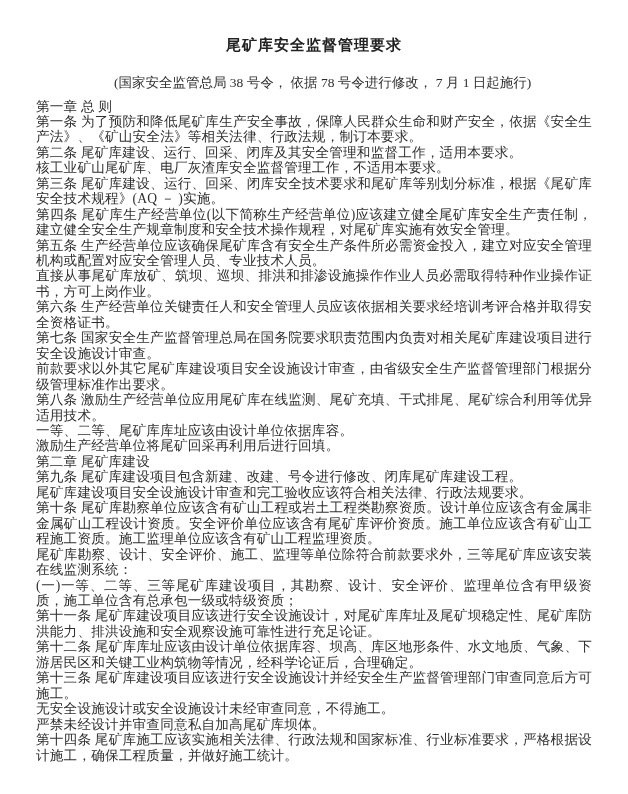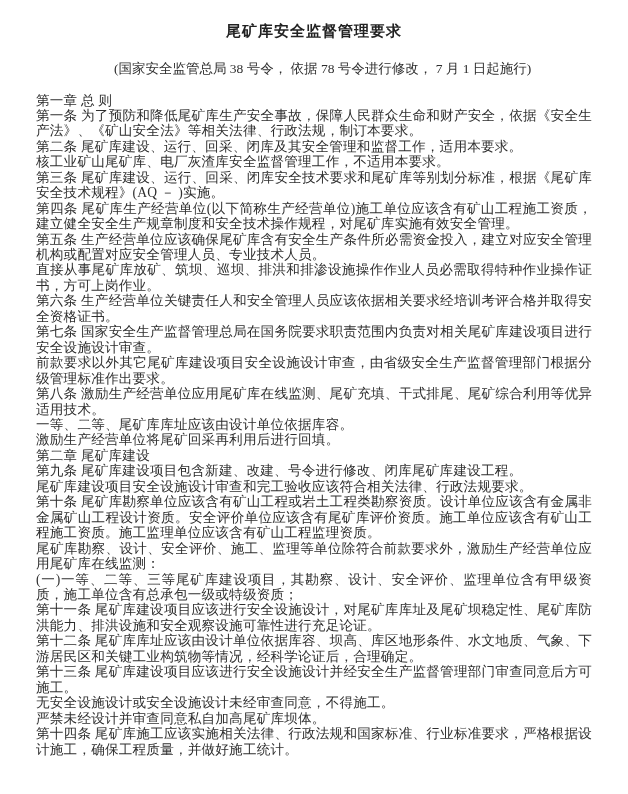--- a/index.html
+++ b/index.html
@@ -10,30 +10,30 @@
   .page {
     position: relative;
     width: 628px;
     height: 794px;
     background: #ffffff;
     overflow: hidden;
     font-family: "Liberation Serif", "DejaVu Serif", serif;
     color: #2e2e2e;
   }
   .doc-title {
-    margin: 22px 36px 0 36px;
+    margin: 36px 36px 0 36px;
     text-align: center;
     font-size: 15px;
     font-weight: bold;
     letter-spacing: 1px;
     color: #222222;
     font-family: Liberation Serif, serif;
   }
   .doc-subtitle {
-    margin: 20px 36px 16px 36px;
+    margin: 20px 36px 8px 36px;
     padding-left: 78px;
     font-size: 13.5px;
     line-height: 15.5px;
     color: #2e2e2e;
     white-space: nowrap;
   }
   .doc-body {
     margin: 2px 36px 8px 36px;
     font-size: 13.6px;
     line-height: 15.45px;
@@ -50,34 +50,34 @@
 
 <div class="page">
   <div class="doc-title">尾矿库安全监督管理要求</div>
   <div class="doc-subtitle">(国家安全监管总局 38 号令， 依据 78 号令进行修改， 7 月 1 日起施行)</div>
   <div class="doc-body">
       <p class="para">第一章 总 则</p>
       <p class="para">第一条 为了预防和降低尾矿库生产安全事故，保障人民群众生命和财产安全，依据《安全生产法》、《矿山安全法》等相关法律、行政法规，制订本要求。</p>
       <p class="para">第二条 尾矿库建设、运行、回采、闭库及其安全管理和监督工作，适用本要求。</p>
       <p class="para">核工业矿山尾矿库、电厂灰渣库安全监督管理工作，不适用本要求。</p>
       <p class="para">第三条 尾矿库建设、运行、回采、闭库安全技术要求和尾矿库等别划分标准，根据《尾矿库安全技术规程》(AQ － )实施。</p>
-      <p class="para">第四条 尾矿库生产经营单位(以下简称生产经营单位)施工单位应该含有矿山工程施工资质，建立健全安全生产规章制度和安全技术操作规程，对尾矿库实施有效安全管理。</p>
+      <p class="para">第四条 尾矿库生产经营单位(以下简称生产经营单位)应该建立健全尾矿库安全生产责任制，建立健全安全生产规章制度和安全技术操作规程，对尾矿库实施有效安全管理。</p>
       <p class="para">第五条 生产经营单位应该确保尾矿库含有安全生产条件所必需资金投入，建立对应安全管理机构或配置对应安全管理人员、专业技术人员。</p>
       <p class="para">直接从事尾矿库放矿、筑坝、巡坝、排洪和排渗设施操作作业人员必需取得特种作业操作证书，方可上岗作业。</p>
       <p class="para">第六条 生产经营单位关键责任人和安全管理人员应该依据相关要求经培训考评合格并取得安全资格证书。</p>
       <p class="para">第七条 国家安全生产监督管理总局在国务院要求职责范围内负责对相关尾矿库建设项目进行安全设施设计审查。</p>
       <p class="para">前款要求以外其它尾矿库建设项目安全设施设计审查，由省级安全生产监督管理部门根据分级管理标准作出要求。</p>
       <p class="para">第八条 激励生产经营单位应用尾矿库在线监测、尾矿充填、干式排尾、尾矿综合利用等优异适用技术。</p>
       <p class="para">一等、二等、尾矿库库址应该由设计单位依据库容。</p>
       <p class="para">激励生产经营单位将尾矿回采再利用后进行回填。</p>
       <p class="para">第二章 尾矿库建设</p>
       <p class="para">第九条 尾矿库建设项目包含新建、改建、号令进行修改、闭库尾矿库建设工程。</p>
       <p class="para">尾矿库建设项目安全设施设计审查和完工验收应该符合相关法律、行政法规要求。</p>
       <p class="para">第十条 尾矿库勘察单位应该含有矿山工程或岩土工程类勘察资质。设计单位应该含有金属非金属矿山工程设计资质。安全评价单位应该含有尾矿库评价资质。施工单位应该含有矿山工程施工资质。施工监理单位应该含有矿山工程监理资质。</p>
-      <p class="para">尾矿库勘察、设计、安全评价、施工、监理等单位除符合前款要求外，激励生产经营单位应用尾矿库在线监测：</p>
+      <p class="para">尾矿库勘察、设计、安全评价、施工、监理等单位除符合前款要求外，三等尾矿库应该安装在线监测系统：</p>
       <p class="para">(一)一等、二等、三等尾矿库建设项目，其勘察、设计、安全评价、监理单位含有甲级资质，施工单位含有总承包一级或特级资质；</p>
       <p class="para">第十一条 尾矿库建设项目应该进行安全设施设计，对尾矿库库址及尾矿坝稳定性、尾矿库防洪能力、排洪设施和安全观察设施可靠性进行充足论证。</p>
       <p class="para">第十二条 尾矿库库址应该由设计单位依据库容、坝高、库区地形条件、水文地质、气象、下游居民区和关键工业构筑物等情况，经科学论证后，合理确定。</p>
       <p class="para">第十三条 尾矿库建设项目应该进行安全设施设计并经安全生产监督管理部门审查同意后方可施工。</p>
       <p class="para">无安全设施设计或安全设施设计未经审查同意，不得施工。</p>
       <p class="para">严禁未经设计并审查同意私自加高尾矿库坝体。</p>
       <p class="para">第十四条 尾矿库施工应该实施相关法律、行政法规和国家标准、行业标准要求，严格根据设计施工，确保工程质量，并做好施工统计。</p>
     </div>
 </div>
 

